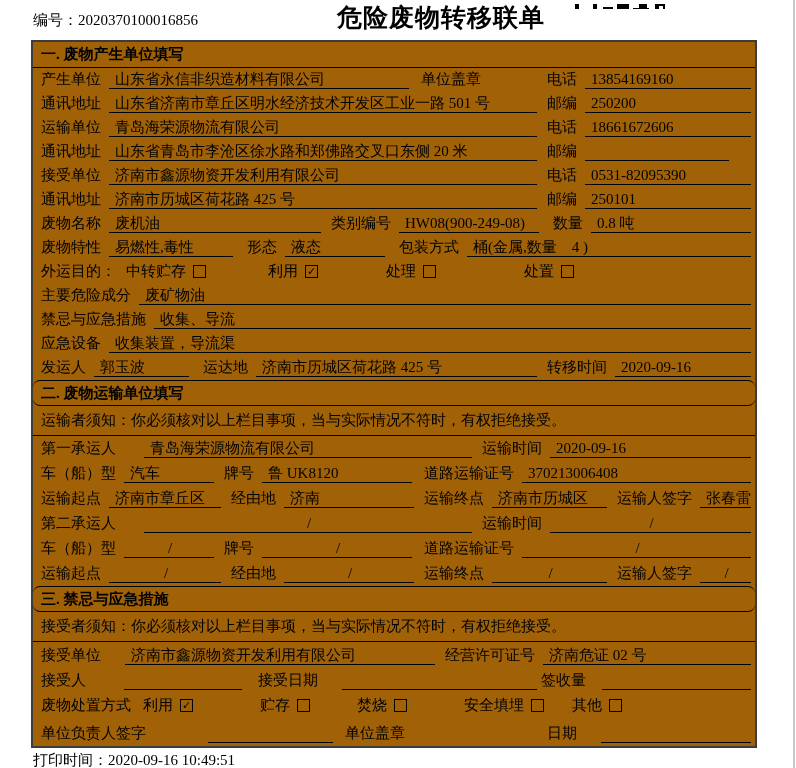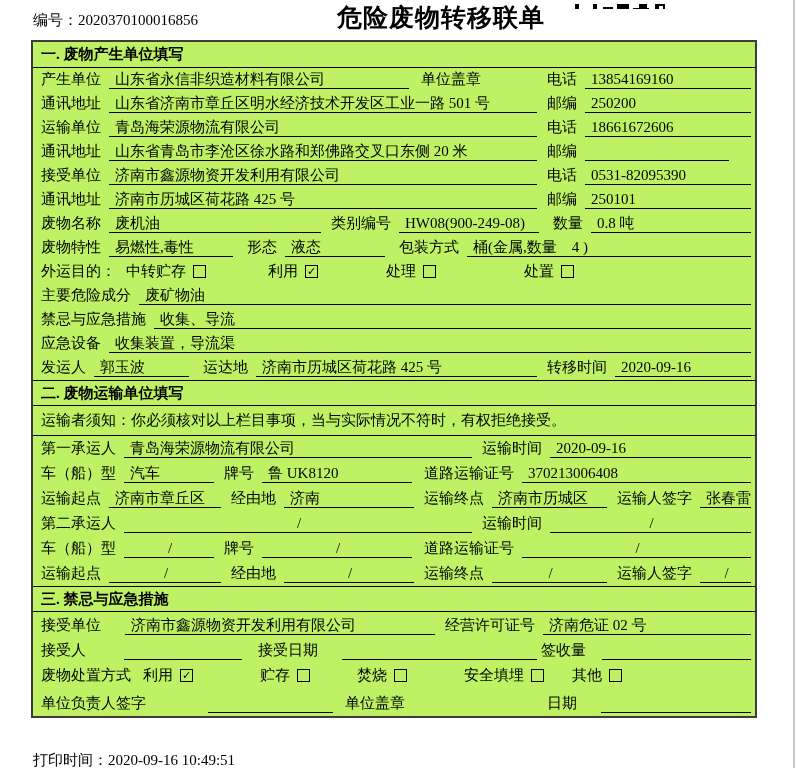--- a/index.html
+++ b/index.html
@@ -21,42 +21,42 @@
   .serial { position: absolute; left: 33px; top: 11px; white-space: nowrap; }
   .doc-title {
     position: absolute; left: 0; top: 1px; width: 100%;
     text-align: center; font-size: 25px; font-weight: bold;
     transform: translateX(43px); letter-spacing: 1px; white-space: nowrap;
   }
   .qr-frag { position: absolute; left: 575px; top: 0; width: 92px; height: 9px; overflow: hidden; }
   
   .form-table {
     position: absolute; left: 31px; top: 40px; width: 726px;
-    border: 2px solid #3c3c3c; background: #bef264;
+    border: 2px solid #3c3c3c; background: #a16207;
   }
   .sec-hdr {
     font-weight: bold; height: 26px; line-height: 25px;
     padding-left: 8px; border-bottom: 1px solid #000; white-space: nowrap;
   }
-  .sec-hdr.mid { border-top: 1px solid #000; }
+  .sec-hdr.mid { border-top: 1px solid #000; border-radius: 7px; }
   .notice { height: 30px; line-height: 29px; padding-left: 8px; border-bottom: 1px solid #000; white-space: nowrap; }
   .row {
     display: flex; align-items: flex-end;
     padding: 0 4px 3px 8px; white-space: nowrap;
   }
   .h24 { height: 24px; } .h25 { height: 25px; } .h26 { height: 26px; } .h28 { height: 28px; }
   .lbl { flex: 0 0 auto; height: 19px; line-height: 19px; }
   .val {
     flex: 0 0 auto; height: 19px; line-height: 19px;
     border-bottom: 1px solid #000; margin-left: 8px; padding: 0 4px 0 6px;
     overflow: hidden;
   }
   .fill { flex: 1 1 auto; }
   .grp-l { flex: 0 0 506px; display: flex; }
-  .grp-l.w441 { flex: 0 0 441px; }
+  .grp-l.w441 { flex: 0 0 441px; gap: 20px; }
   .grp-r { flex: 1 1 auto; display: flex; align-items: flex-end; }
   .ctr { text-align: center; }
   .opt { display: flex; align-items: center; height: 19px; flex: 0 0 auto; }
   .cb {
     display: inline-block; width: 13px; height: 13px;
     border: 1px solid #000; margin-left: 7px;
     font-size: 11px; line-height: 11px; text-align: center; font-weight: bold;
     font-family: "DejaVu Sans", sans-serif;
   }
   .w90 { width: 90px; } .w95 { width: 95px; } .w100 { width: 100px; }
@@ -290,20 +290,21 @@
     <span class="val w112 ctr">/</span>
     <span class="lbl ml10">经由地</span>
     <span class="val w130 ctr">/</span>
     <span class="lbl ml10">运输终点</span>
     <span class="val w115 ctr">/</span>
     <span class="lbl ml10">运输人签字</span>
     <span class="val fill mr0 ctr">/</span>
   </div>
 
   <div class="sec-hdr mid">三. 禁忌与应急措施</div>
+  <div class="notice">接受者须知：你必须核对以上栏目事项，当与实际情况不符时，有权拒绝接受。</div>
 
   <div class="row h26">
     <span class="lbl">接受单位</span>
     <span class="val w310 ml24">济南市鑫源物资开发利用有限公司</span>
     <span class="lbl ml10">经营许可证号</span>
     <span class="val fill mr0">济南危证 02 号</span>
   </div>
 
   <div class="row h25">
     <span class="lbl">接受人</span>

